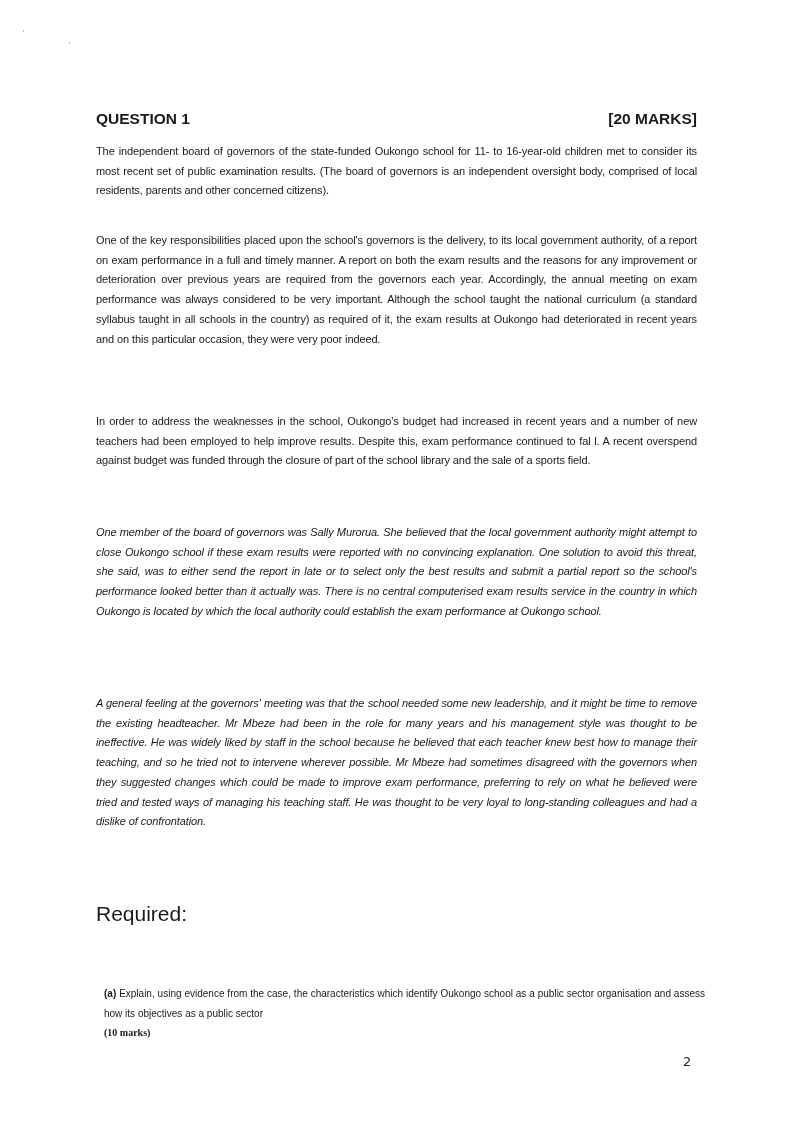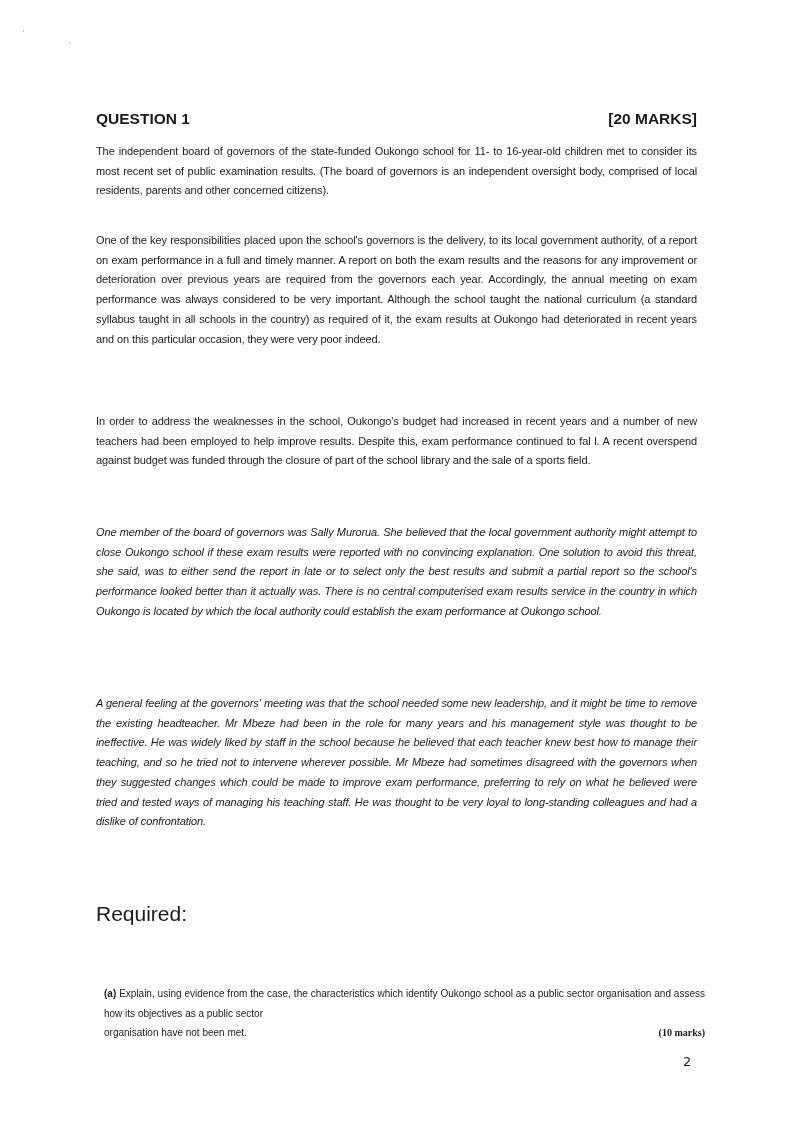--- a/index.html
+++ b/index.html
@@ -44,19 +44,18 @@
   <p class="para" id="p2">One of the key responsibilities placed upon the school's governors is the delivery, to its local government authority, of a report on exam performance in a full and timely manner. A report on both the exam results and the reasons for any improvement or deterioration over previous years are required from the governors each year. Accordingly, the annual meeting on exam performance was always considered to be very important. Although the school taught the national curriculum (a standard syllabus taught in all schools in the country) as required of it, the exam results at Oukongo had deteriorated in recent years and on this particular occasion, they were very poor indeed.</p>
   <p class="para" id="p3">In order to address the weaknesses in the school, Oukongo's budget had increased in recent years and a number of new teachers had been employed to help improve results. Despite this, exam performance continued to fal l. A recent overspend against budget was funded through the closure of part of the school library and the sale of a sports field.</p>
   <p class="para" id="p4">One member of the board of governors was Sally Murorua. She believed that the local government authority might attempt to close Oukongo school if these exam results were reported with no convincing explanation. One solution to avoid this threat, she said, was to either send the report in late or to select only the best results and submit a partial report so the school's performance looked better than it actually was. There is no central computerised exam results service in the country in which Oukongo is located by which the local authority could establish the exam performance at Oukongo school.</p>
   <p class="para" id="p5">A general feeling at the governors' meeting was that the school needed some new leadership, and it might be time to remove the existing headteacher. Mr Mbeze had been in the role for many years and his management style was thought to be ineffective. He was widely liked by staff in the school because he believed that each teacher knew best how to manage their teaching, and so he tried not to intervene wherever possible. Mr Mbeze had sometimes disagreed with the governors when they suggested changes which could be made to improve exam performance, preferring to rely on what he believed were tried and tested ways of managing his teaching staff. He was thought to be very loyal to long-standing colleagues and had a dislike of confrontation.</p>
 
   <div class="required">Required:</div>
 
   <div class="qa">
     <span class="lbl">(a)</span><span> Explain, using evidence from the case, the characteristics which identify Oukongo school as a public sector organisation and assess how its objectives as a public sector</span>
     <div class="qa-last">
-      <span>organisation have not been met.</span>
       <span class="marks">(10 marks)</span>
     </div>
   </div>
 </div>
 
 <div class="page-number">2</div>
 
 </body></html>

